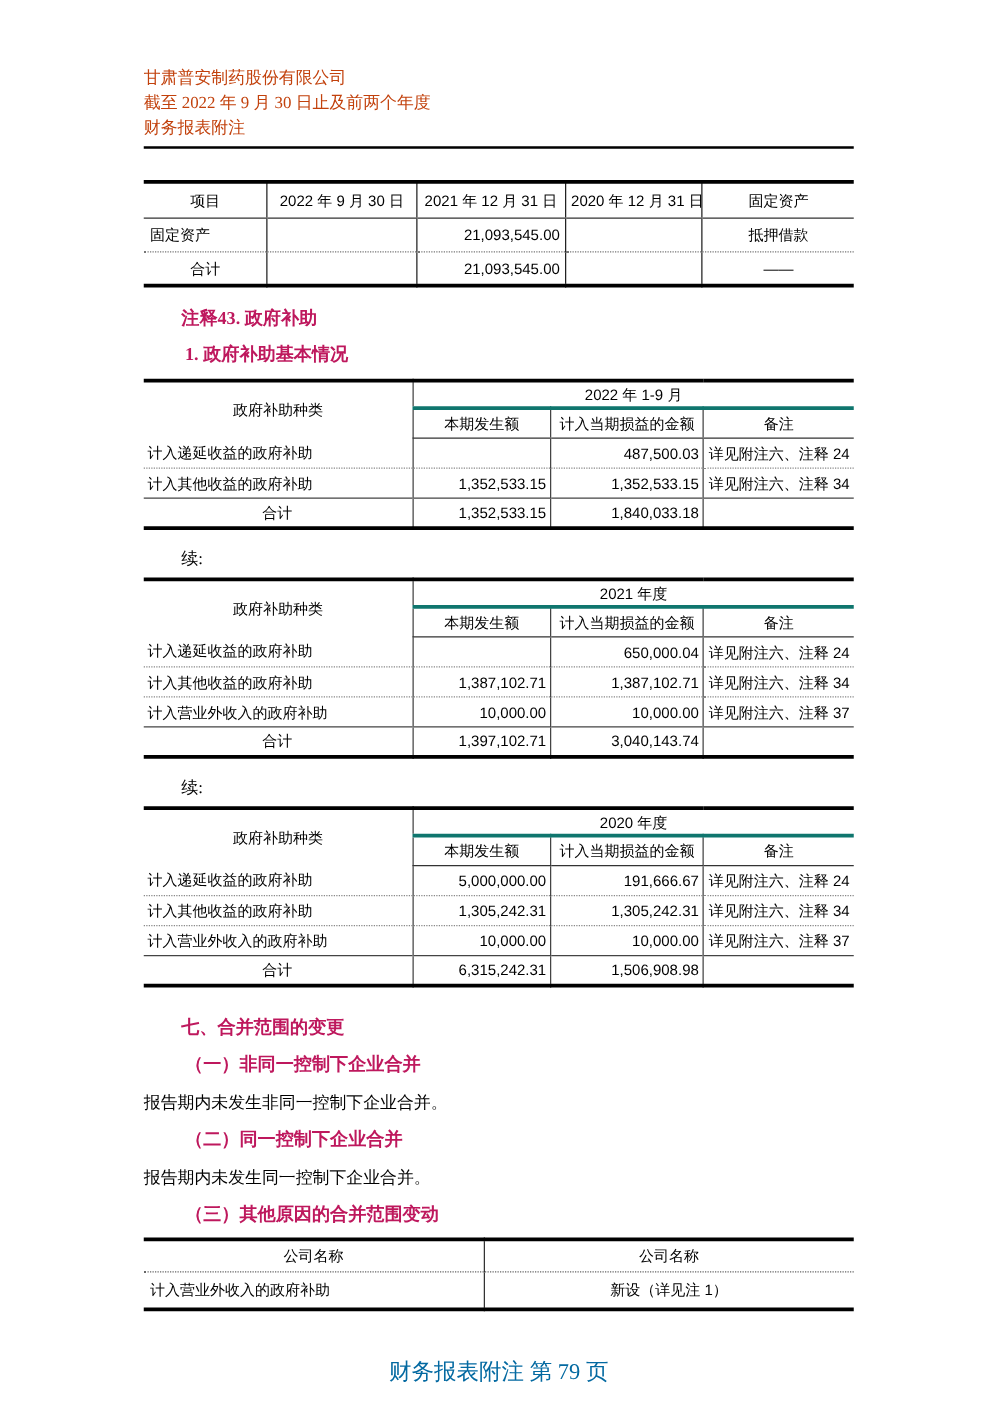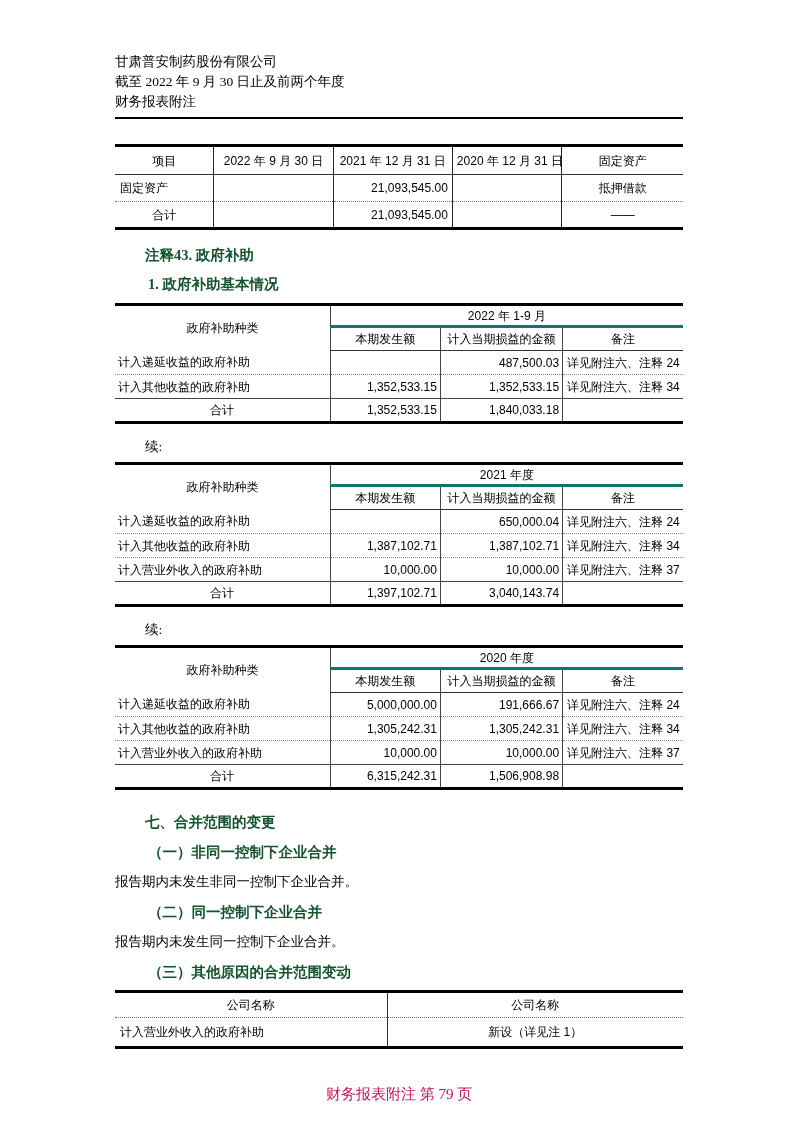--- a/index.html
+++ b/index.html
@@ -8,21 +8,21 @@
     position:relative;
     width:793px; height:1122px;
     background:#ffffff;
     color:#000;
     font-family:"Liberation Serif","DejaVu Serif",serif;
     overflow:hidden;
   }
   .content { padding:52px 110px 0 115px; }
 
   
-  .doc-header { font-size:13.5px; line-height:20px; color:#000000; }
+  .doc-header { font-size:13.5px; line-height:20px; color:#c2410c; }
   .doc-header .line { display:block; }
   .header-rule { border:none; border-top:2px solid #000; margin-top:5px; }
 
   
   table {
     width:100%; border-collapse:collapse; table-layout:fixed;
     font-family:"Liberation Sans","DejaVu Sans",sans-serif;
     font-size:12px; color:#000;
     border-top:3px solid #000; border-bottom:3px solid #000;
   }
@@ -51,38 +51,38 @@
   .t-subsidy tr.total td.lbl { text-align:center; }
 
   
   .t-scope th { height:26px; text-align:center; border-bottom:1px dotted #666; }
   .t-scope td { height:30px; }
   .t-scope th + th, .t-scope td + td { border-left:1px solid #333; }
   .t-scope td.lbl { text-align:left; padding-left:5px; }
   .t-scope td.ctr { text-align:center; }
 
   
-  .h-bold { font-weight:bold; font-size:14.5px; line-height:20px; color:#14532d; }
+  .h-bold { font-weight:bold; font-size:14.5px; line-height:20px; color:#be185d; }
   .ind-1 { padding-left:30px; }
   .ind-2 { padding-left:33px; }
   .para { font-size:13.5px; line-height:20px; }
   .cont-label { font-size:13.5px; line-height:20px; padding-left:30px; }
 
   .mt-t1 { margin-top:25px; }
   .mt-note { margin-top:15px; }
   .mt-sub { margin-top:9px; }
   .mt-tbl { margin-top:9px; }
   .mt-cont { margin-top:13px; }
   .mt-tbl2 { margin-top:5px; }
   .mt-sec7 { margin-top:22px; }
   .mt-s { margin-top:10px; }
   .mt-scope { margin-top:8px; }
 
   
-  .page-footer { margin-top:36px; text-align:center; font-size:15px; color:#be185d; }
+  .page-footer { margin-top:36px; text-align:center; font-size:18px; color:#0369a1; }
 </style>
 </head>
 <body>
 
 <div class="page">
   <div class="content">
 
     <div class="doc-header">
       <span class="line">甘肃普安制药股份有限公司</span>
       <span class="line">截至 2022 年 9 月 30 日止及前两个年度</span>

